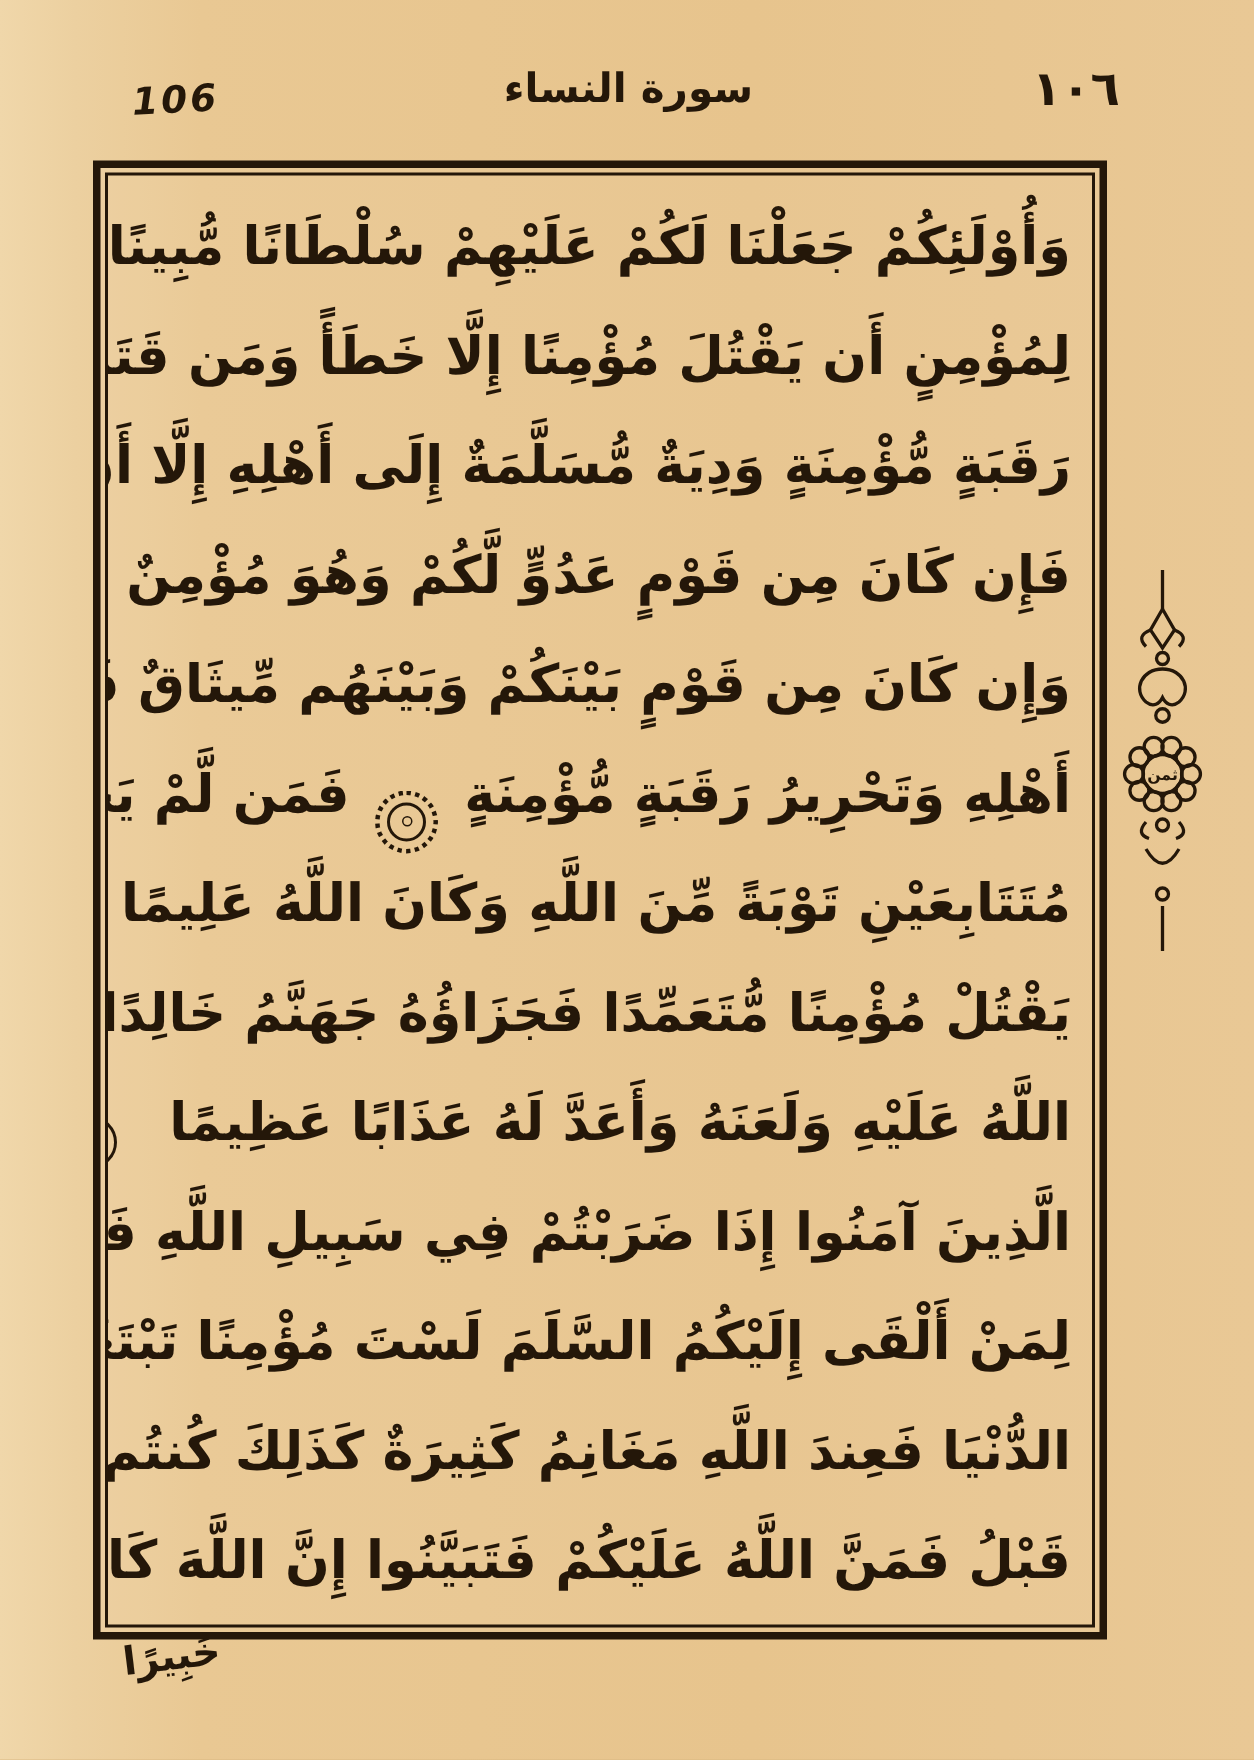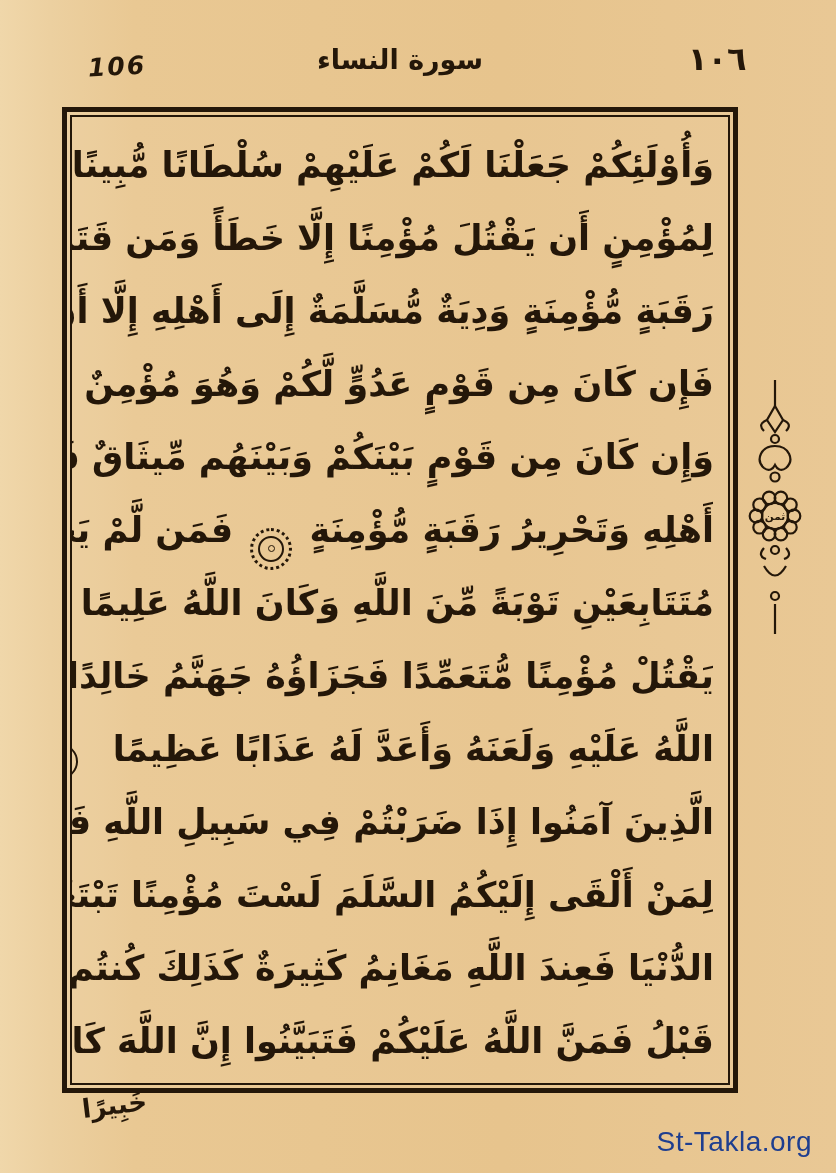--- a/index.html
+++ b/index.html
@@ -18,21 +18,21 @@
     background:linear-gradient(90deg,#f0d7aa 0%,#ecd0a0 6%,var(--bg) 16%,#e7c48d 60%,#e9c895 100%);
     color:var(--ink);
   }
   
   .pg-left{
     position:absolute;left:88px;top:52px;
     font-size:25px;font-weight:bold;font-style:italic;letter-spacing:2px;
     transform:rotate(-3deg);
   }
   .surah-title{
-    position:absolute;left:400px;top:44px;transform:translateX(-50%);
+    position:absolute;left:419px;top:44px;transform:translateX(-50%);
     font-size:27px;font-weight:bold;direction:rtl;
   }
   .pg-right{
     position:absolute;left:688px;top:40px;
     font-size:32px;font-weight:bold;letter-spacing:3px;
   }
   
   .frame{
     position:absolute;left:62px;top:107px;width:676px;height:986px;
     border:5px solid var(--ink);
@@ -160,15 +160,14 @@
     <path class="orn" d="M20 168 Q13 176 22 179"></path>
     <path class="orn" d="M42 168 Q49 176 40 179"></path>
     <circle class="orn" cx="31" cy="170" r="4"></circle>
     <path class="orn" d="M20 186 Q31 205 42 186"></path>
     <circle class="orn" cx="31" cy="216" r="4"></circle>
     <line class="orn" x1="31" y1="224" x2="31" y2="254"></line>
   </svg>
 
   <div class="catchword">خَبِيرًا</div>
 
-  <div class="watermark">St-Takla.org</div>
 
 </div>
 
 </body></html>

